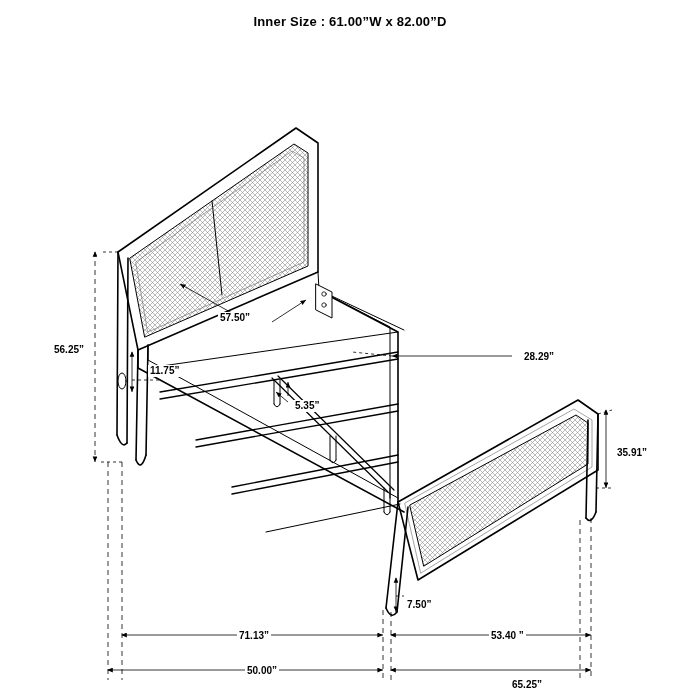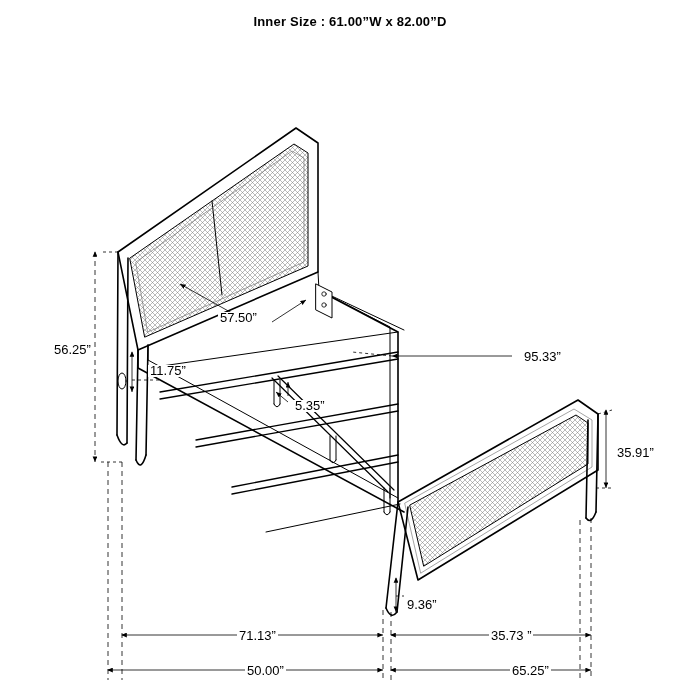--- a/index.html
+++ b/index.html
@@ -29,22 +29,22 @@
     font-weight: bold;
     letter-spacing: 0.2px;
   }
   #diagram {
     position: absolute;
     top: 0;
     left: 0;
   }
   .dim-label {
     position: absolute;
-    font-size: 13px;
-    font-weight: normal;
+    font-size: 10px;
+    font-weight: bold;
     white-space: nowrap;
     background: #ffffff;
     padding: 0 2px;
     line-height: 12px;
   }
 </style>
 </head>
 <body>
 
 <div id="page">
@@ -161,21 +161,21 @@
 
       <path d="M108,670 L383,670" marker-start="url(#arrStart)" marker-end="url(#arrEnd)"></path>
       <path d="M391,670 L591,670" marker-start="url(#arrStart)" marker-end="url(#arrEnd)"></path>
     </g>
   </svg>
 
   <div class="dim-label" style="left:52px;  top:344px;text-align:center;">56.25”</div>
   <div class="dim-label" style="left:218px; top:312px;">57.50”</div>
   <div class="dim-label" style="left:148px; top:365px;">11.75”</div>
   <div class="dim-label" style="left:293px; top:400px;">5.35”</div>
-  <div class="dim-label" style="left:522px; top:351px;">95.33”</div>
+  <div class="dim-label" style="left:522px; top:351px;">28.29”</div>
   <div class="dim-label" style="left:615px; top:447px;">35.91”</div>
-  <div class="dim-label" style="left:405px; top:599px;">9.36”</div>
+  <div class="dim-label" style="left:405px; top:599px;">7.50”</div>
   <div class="dim-label" style="left:237px; top:630px;">71.13”</div>
-  <div class="dim-label" style="left:489px; top:630px;">35.73 ”</div>
+  <div class="dim-label" style="left:489px; top:630px;">53.40 ”</div>
   <div class="dim-label" style="left:245px; top:665px;">50.00”</div>
-  <div class="dim-label" style="left:510px; top:665px;">65.25”</div>
+  <div class="dim-label" style="left:510px; top:679px;">65.25”</div>
 
 </div>
 
 </body></html>

